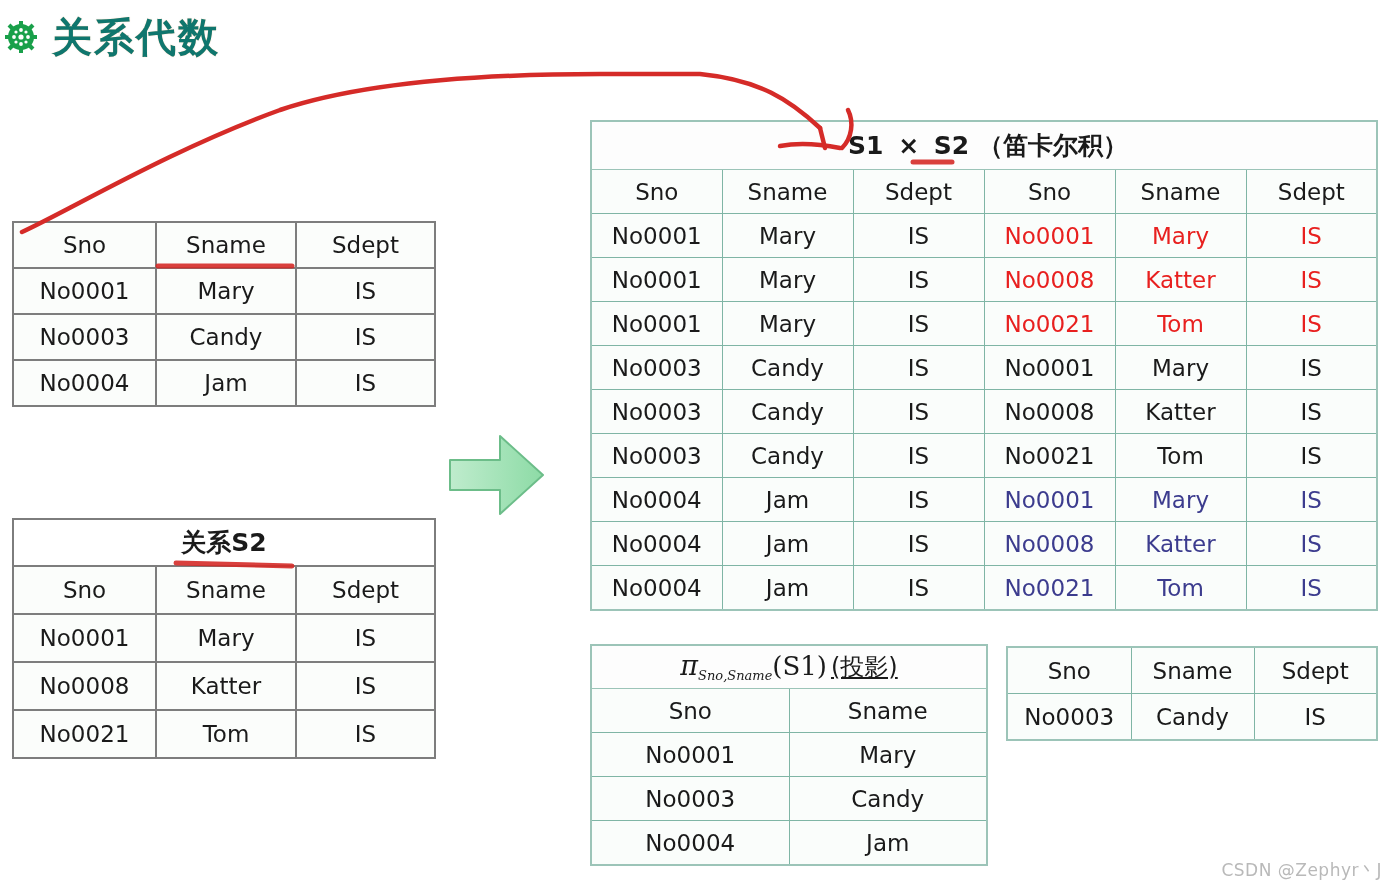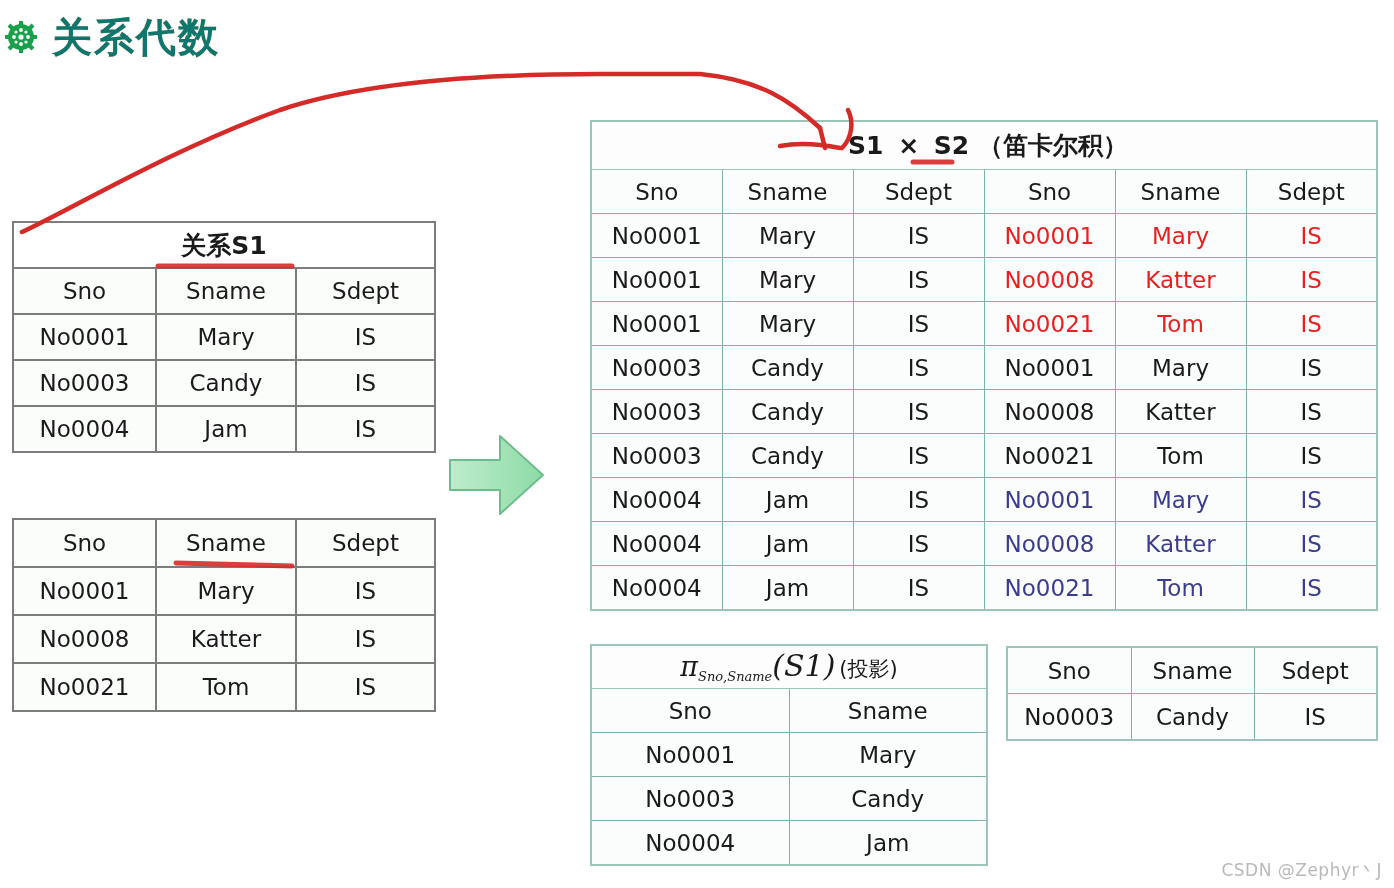--- a/index.html
+++ b/index.html
@@ -103,26 +103,26 @@
   }
   .mathcap .sub {
     font-family: "DejaVu Serif", "Liberation Serif", serif;
     font-style: italic;
     font-size: 13px;
     vertical-align: -5px;
     letter-spacing: 0px;
   }
   .mathcap .arg {
     font-family: "DejaVu Serif", "Liberation Serif", serif;
-    font-style: italic;
-    font-size: 30px;
+    font-size: 26px;
   }
   .mathcap .zh {
-    font-size: 21px;
+    font-size: 24px;
     margin-left: 4px;
+    text-decoration: underline;
   }
   .cap-cross {
     font-size: 25px;
     font-weight: bold;
     color: #1a1a1a;
     white-space: nowrap;
   }
 
   
   #green-arrow {
@@ -183,25 +183,20 @@
 </div>
 
 <table class="tbl tbl-gray" style="left:12px; top:221px; width:422px;">
   <colgroup>
       <col style="width:143px">
       <col style="width:140px">
       <col style="width:139px">
     </colgroup>
   <tbody>
     <tr>
-      <td class="caption" colspan="3" style="height:44px;">
-        <span class="caption-text">关系S1</span>
-      </td>
-    </tr>
-    <tr>
       <td style="height:44px;">Sno</td>
       <td>Sname</td>
       <td>Sdept</td>
     </tr>
     <tr>
       <td style="height:44px;">No0001</td>
       <td>Mary</td>
       <td>IS</td>
     </tr>
     <tr>
@@ -217,20 +212,25 @@
   </tbody>
 </table>
 
 <table class="tbl tbl-gray" style="left:12px; top:518px; width:422px;">
   <colgroup>
       <col style="width:143px">
       <col style="width:140px">
       <col style="width:139px">
     </colgroup>
   <tbody>
+    <tr>
+      <td class="caption" colspan="3" style="height:45px;">
+        <span class="caption-text">关系S2</span>
+      </td>
+    </tr>
     <tr>
       <td style="height:46px;">Sno</td>
       <td>Sname</td>
       <td>Sdept</td>
     </tr>
     <tr>
       <td style="height:46px;">No0001</td>
       <td>Mary</td>
       <td>IS</td>
     </tr>

